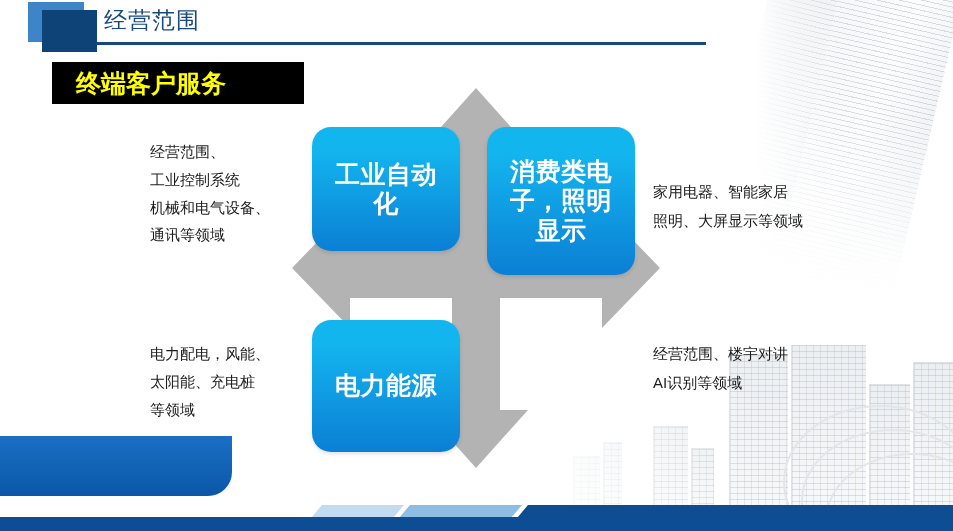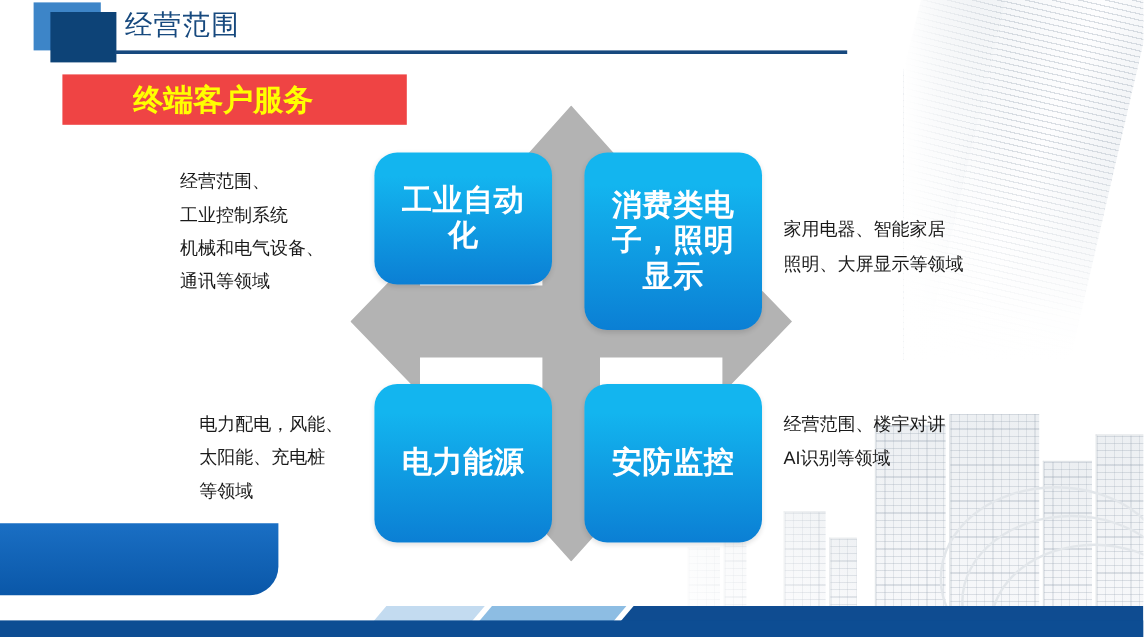--- a/index.html
+++ b/index.html
@@ -151,35 +151,35 @@
     text-align: center;
     color: #ffffff;
     font-size: 25px;
     font-weight: bold;
     line-height: 1.18;
     letter-spacing: 0.5px;
     padding: 0 10px;
     box-sizing: border-box;
     box-shadow: 0 2px 4px rgba(0,0,0,0.12);
   }
-  #box-industrial { left: 312px; top: 127px; width: 148px; height: 110px; }
+  #box-industrial { left: 312px; top: 127px; width: 148px; height: 124px; }
   #box-consumer   { left: 487px; top: 127px; width: 148px; height: 148px; }
   #box-power      { left: 312px; top: 320px; width: 148px; height: 132px; }
   #box-security   { left: 487px; top: 320px; width: 148px; height: 132px; }
 
   
   .caption {
     position: absolute;
     color: #1a1a1a;
     font-size: 15px;
     line-height: 1.85;
     white-space: pre-line;
   }
   #cap-industrial { left: 150px; top: 138px; width: 170px; }
-  #cap-power      { left: 150px; top: 340px; width: 170px; margin-left: 16px; }
+  #cap-power      { left: 150px; top: 340px; width: 170px; }
   #cap-consumer   { left: 653px; top: 178px; width: 220px; line-height: 1.9; }
   #cap-security   { left: 653px; top: 340px; width: 220px; line-height: 1.9; }
 
   
   #bottom-deco {
     position: absolute;
     left: 0; bottom: 0;
     width: 953px; height: 40px;
   }
   #bottom-deco svg { display: block; width: 100%; height: 100%; }
@@ -240,21 +240,21 @@
     <div class="ramp" style="left:268px; top:84px;  width:180px; height:140px;"></div>
     <div class="ramp" style="left:292px; top:108px; width:170px; height:132px;"></div>
     <div class="citymask"></div>
   </div>
 
   <div id="hdr-sq-light" style="background: rgb(61, 133, 200);"></div>
   <div id="hdr-sq-dark" style="background: rgb(13, 67, 119);"></div>
   <div id="page-title" style="color: rgb(23, 73, 126);">经营范围</div>
   <div id="title-rule" style="background: rgb(23, 73, 126);"></div>
 
-  <div id="section-banner" style="background: #ef4444; padding-left: 35px;">
+  <div id="section-banner" style="background: #000000;">
     <span class="label" style="color: rgb(255, 255, 0);">终端客户服务</span>
   </div>
 
   <div id="cross-arrow">
     <svg viewBox="0 0 368 380" preserveAspectRatio="none" aria-hidden="true">
       <polygon id="arrow-poly" points="
         184,0   236,58  208,58  208,150
         310,150 310,120 368,180 310,240 310,210
         208,210 208,322 236,322 184,380 132,322 160,322
         160,210 58,210  58,240  0,180  58,120  58,150
@@ -264,21 +264,20 @@
 
   <div class="qbox" id="box-industrial" style="background: linear-gradient(rgb(19, 181, 239) 0%, rgb(19, 181, 239) 18%, rgb(11, 127, 212) 100%);">工业自动
 化</div>
 
   <div class="qbox" id="box-power" style="background: linear-gradient(rgb(19, 181, 239) 0%, rgb(19, 181, 239) 18%, rgb(11, 127, 212) 100%);">电力能源</div>
 
   <div class="qbox" id="box-consumer" style="background: linear-gradient(rgb(19, 181, 239) 0%, rgb(19, 181, 239) 18%, rgb(11, 127, 212) 100%);">消费类电
 子，照明
 显示</div>
 
-  <div class="qbox" id="box-security" style="background: linear-gradient(rgb(19, 181, 239) 0%, rgb(19, 181, 239) 18%, rgb(11, 127, 212) 100%);">安防监控</div>
 
   <div class="caption" id="cap-industrial">经营范围、
 工业控制系统
 机械和电气设备、
 通讯等领域</div>
 
   <div class="caption" id="cap-consumer">家用电器、智能家居
 照明、大屏显示等领域</div>
 
   <div class="caption" id="cap-power">电力配电，风能、

